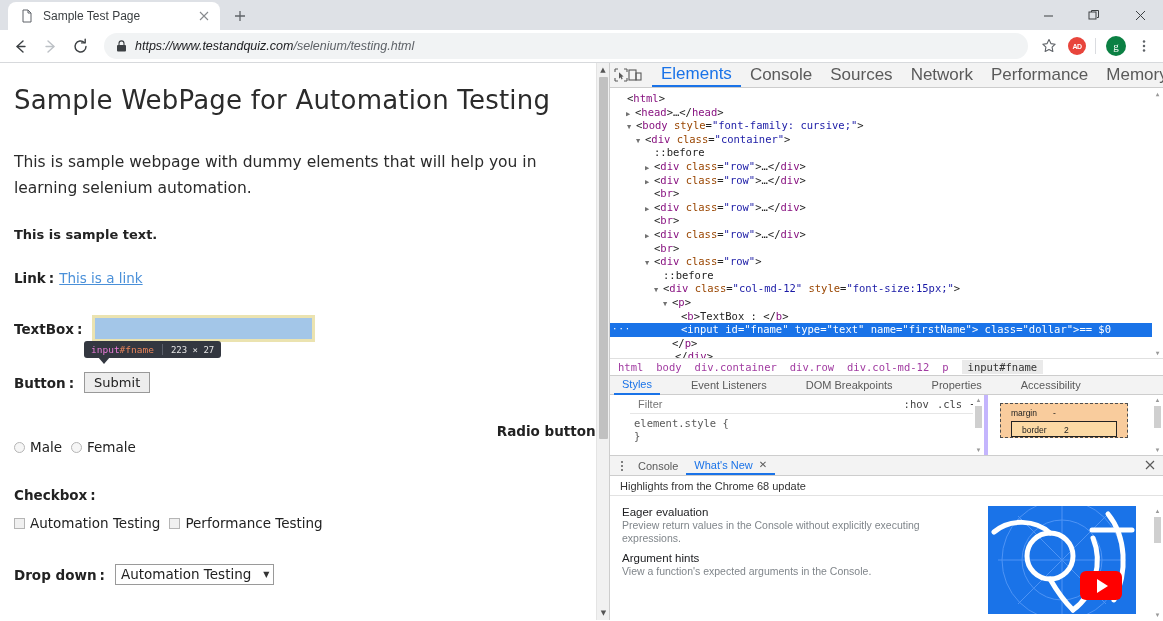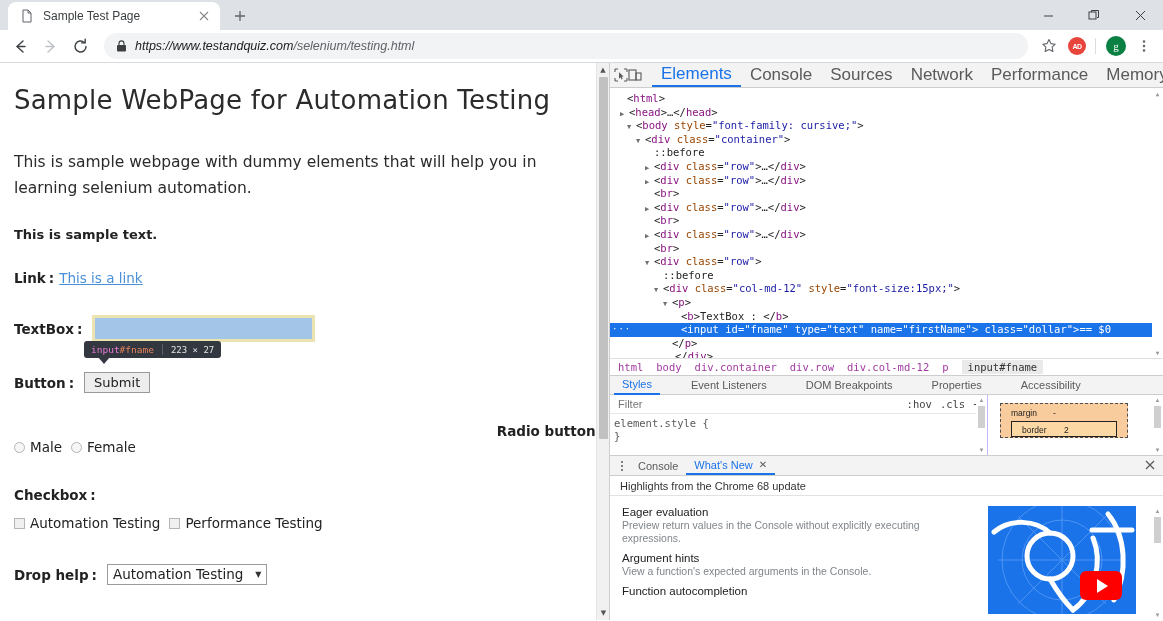--- a/index.html
+++ b/index.html
@@ -216,21 +216,21 @@
   .styles-tabs {
     height:20px; background:#f3f3f3; border-top:1px solid #cdcdcd;
     border-bottom:1px solid #cdcdcd; display:flex; align-items:center;
     padding-left:4px; flex:0 0 auto;gap:23px;
   }
   .st-tab { font-size:11px; color:#5a5a5a; padding:0 8px; height:19px;
             display:flex; align-items:center; white-space:nowrap; }
   .st-tab.active { color:#1a73e8; border-bottom:2px solid #1a73e8; }
 
   .styles-body { flex:0 0 auto; height:60px; display:flex; background:#fff; }
-  .styles-left { flex:1 1 auto; position:relative; border-right:1px solid #c4b5fd; }
+  .styles-left { flex:1 1 auto; position:relative; border-right:4px solid #c4b5fd;margin-left:20px; }
   .filter-row {
     height:19px; display:flex; align-items:center; border-bottom:1px solid #e6e6e6;
     background:#fff;
   }
   .filter-input {
     flex:1 1 auto; font-size:11px; color:#9b9b9b; padding-left:8px;
     border:none; outline:none; background:transparent; height:18px;
     font-family:"Liberation Sans", sans-serif;
   }
   .hovcls { font-size:10.5px; font-family:"DejaVu Sans Mono", monospace; color:#444;
@@ -441,21 +441,21 @@
           <span class="fcolon">:</span>
         </div>
         <div class="frow row-cbs">
           <span class="checkbox"></span>
           <span class="opt-label">Automation Testing</span>
           <span class="checkbox"></span>
           <span class="opt-label">Performance Testing</span>
         </div>
 
         <div class="frow row-dd">
-          <span class="flabel">Drop help</span>
+          <span class="flabel">Drop down</span>
           <span class="fcolon">:</span>
           <div class="select-box">
             <span>Automation Testing</span>
             <span class="caret">▼</span>
           </div>
         </div>
 
       </div>
 
       <div class="dt-tooltip">
@@ -509,21 +509,21 @@
         <div class="dt-iconbtn">
           <svg width="11" height="11" viewBox="0 0 11 11">
               <path d="M1 1L10 10M10 1L1 10" stroke="#5a5a5a" stroke-width="1.2"></path>
             </svg>
         </div>
       </div>
 
       <div class="dom-tree">
         <div id="dom-lines">
             <div class="dnode" style="padding-left: 8px;"><span class="tri"></span><span class="punct">&lt;</span><span class="tagname">html</span><span class="punct">&gt;</span></div>
-            <div class="dnode" style="padding-left: 10px;"><span class="tri">▶</span><span class="punct">&lt;</span><span class="tagname">head</span><span class="punct">&gt;</span>…<span class="punct">&lt;/</span><span class="tagname">head</span><span class="punct">&gt;</span></div>
+            <div class="dnode" style="padding-left: 16px;"><span class="tri">▶</span><span class="punct">&lt;</span><span class="tagname">head</span><span class="punct">&gt;</span>…<span class="punct">&lt;/</span><span class="tagname">head</span><span class="punct">&gt;</span></div>
             <div class="dnode" style="padding-left: 17px;"><span class="tri">▼</span><span class="punct">&lt;</span><span class="tagname">body</span> <span class="attrname">style</span><span class="punct">=</span><span class="attrval">"font-family: cursive;"</span><span class="punct">&gt;</span></div>
             <div class="dnode" style="padding-left: 26px;"><span class="tri">▼</span><span class="punct">&lt;</span><span class="tagname">div</span> <span class="attrname">class</span><span class="punct">=</span><span class="attrval">"container"</span><span class="punct">&gt;</span></div>
             <div class="dnode" style="padding-left: 35px;"><span class="tri"></span>::before</div>
             <div class="dnode" style="padding-left: 35px;"><span class="tri">▶</span><span class="punct">&lt;</span><span class="tagname">div</span> <span class="attrname">class</span><span class="punct">=</span><span class="attrval">"row"</span><span class="punct">&gt;</span>…<span class="punct">&lt;/</span><span class="tagname">div</span><span class="punct">&gt;</span></div>
             <div class="dnode" style="padding-left: 35px;"><span class="tri">▶</span><span class="punct">&lt;</span><span class="tagname">div</span> <span class="attrname">class</span><span class="punct">=</span><span class="attrval">"row"</span><span class="punct">&gt;</span>…<span class="punct">&lt;/</span><span class="tagname">div</span><span class="punct">&gt;</span></div>
             <div class="dnode" style="padding-left: 35px;"><span class="tri"></span><span class="punct">&lt;</span><span class="tagname">br</span><span class="punct">&gt;</span></div>
             <div class="dnode" style="padding-left: 35px;"><span class="tri">▶</span><span class="punct">&lt;</span><span class="tagname">div</span> <span class="attrname">class</span><span class="punct">=</span><span class="attrval">"row"</span><span class="punct">&gt;</span>…<span class="punct">&lt;/</span><span class="tagname">div</span><span class="punct">&gt;</span></div>
             <div class="dnode" style="padding-left: 35px;"><span class="tri"></span><span class="punct">&lt;</span><span class="tagname">br</span><span class="punct">&gt;</span></div>
             <div class="dnode" style="padding-left: 35px;"><span class="tri">▶</span><span class="punct">&lt;</span><span class="tagname">div</span> <span class="attrname">class</span><span class="punct">=</span><span class="attrval">"row"</span><span class="punct">&gt;</span>…<span class="punct">&lt;/</span><span class="tagname">div</span><span class="punct">&gt;</span></div>
             <div class="dnode" style="padding-left: 35px;"><span class="tri"></span><span class="punct">&lt;</span><span class="tagname">br</span><span class="punct">&gt;</span></div>
@@ -624,23 +624,20 @@
 
         <div class="wn-body">
           <div class="wn-list">
             <div class="wn-item">
               <div class="wn-title">Eager evaluation</div>
               <div class="wn-desc">Preview return values in the Console without explicitly executing expressions.</div>
             </div>
             <div class="wn-item">
               <div class="wn-title">Argument hints</div>
               <div class="wn-desc">View a function's expected arguments in the Console.</div>
-            </div>
-            <div class="wn-item">
-              <div class="wn-title">Function autocompletion</div>
             </div>
           </div>
 
           <div class="wn-thumb">
             <svg width="148" height="108" viewBox="0 0 148 108">
               <rect width="148" height="108" fill="#1a73e8"></rect>
               <g stroke="#4e94f5" stroke-width="1" fill="none">
                 <circle cx="74" cy="54" r="60"></circle>
                   <circle cx="74" cy="54" r="40"></circle>
                 <path d="M74 -10v128M10 54h128M30 10l88 88M118 10L30 98"></path>

